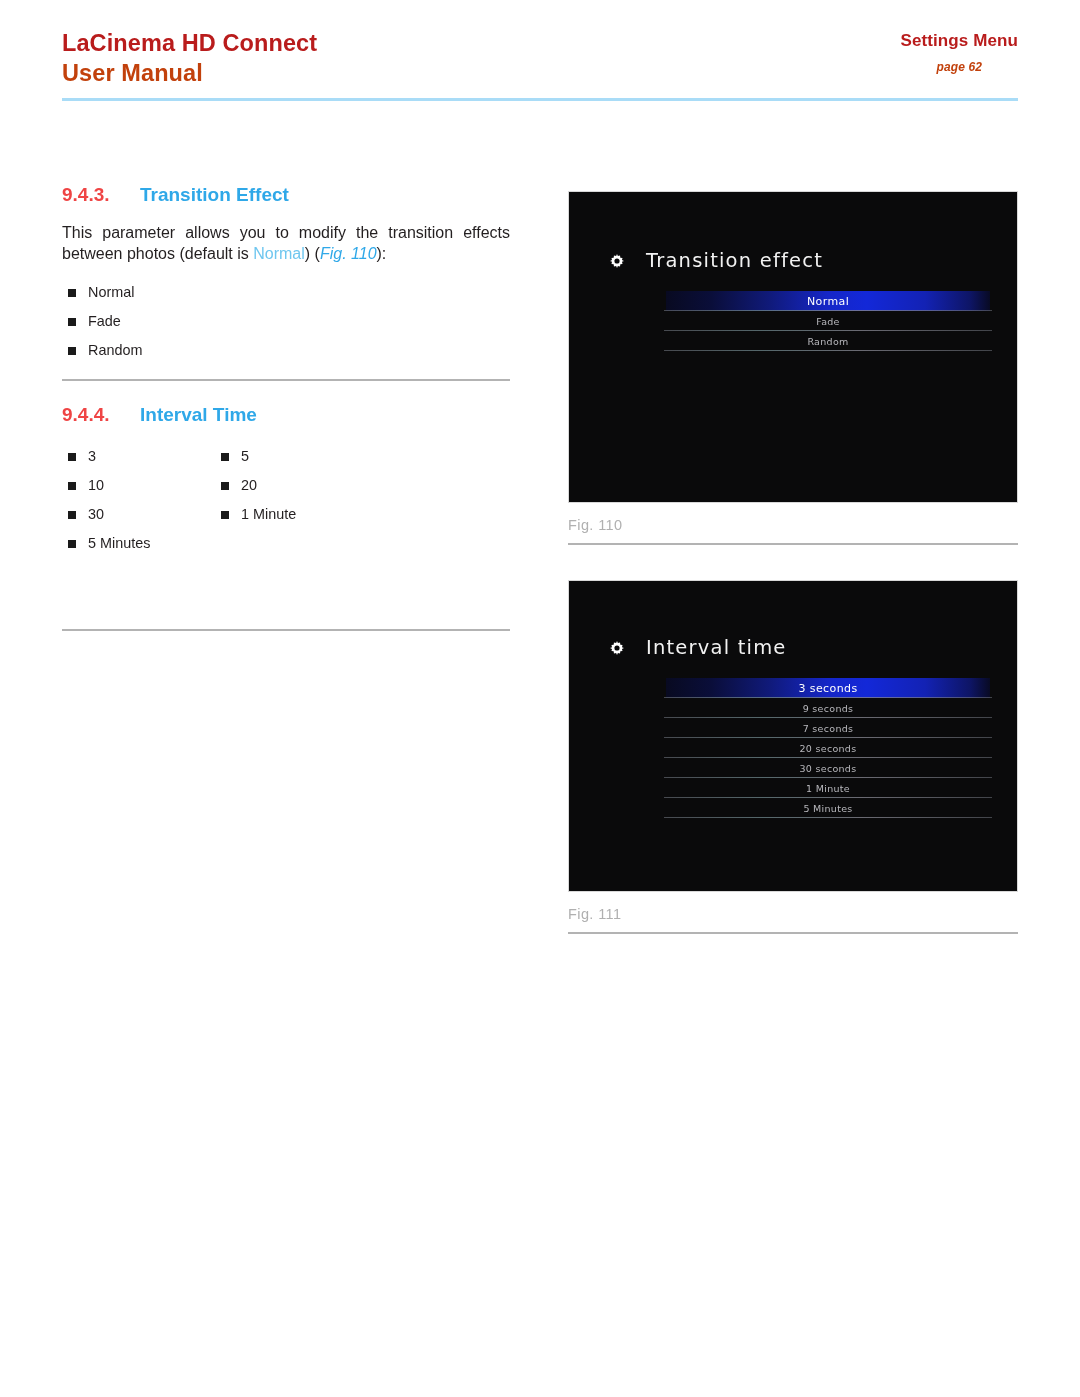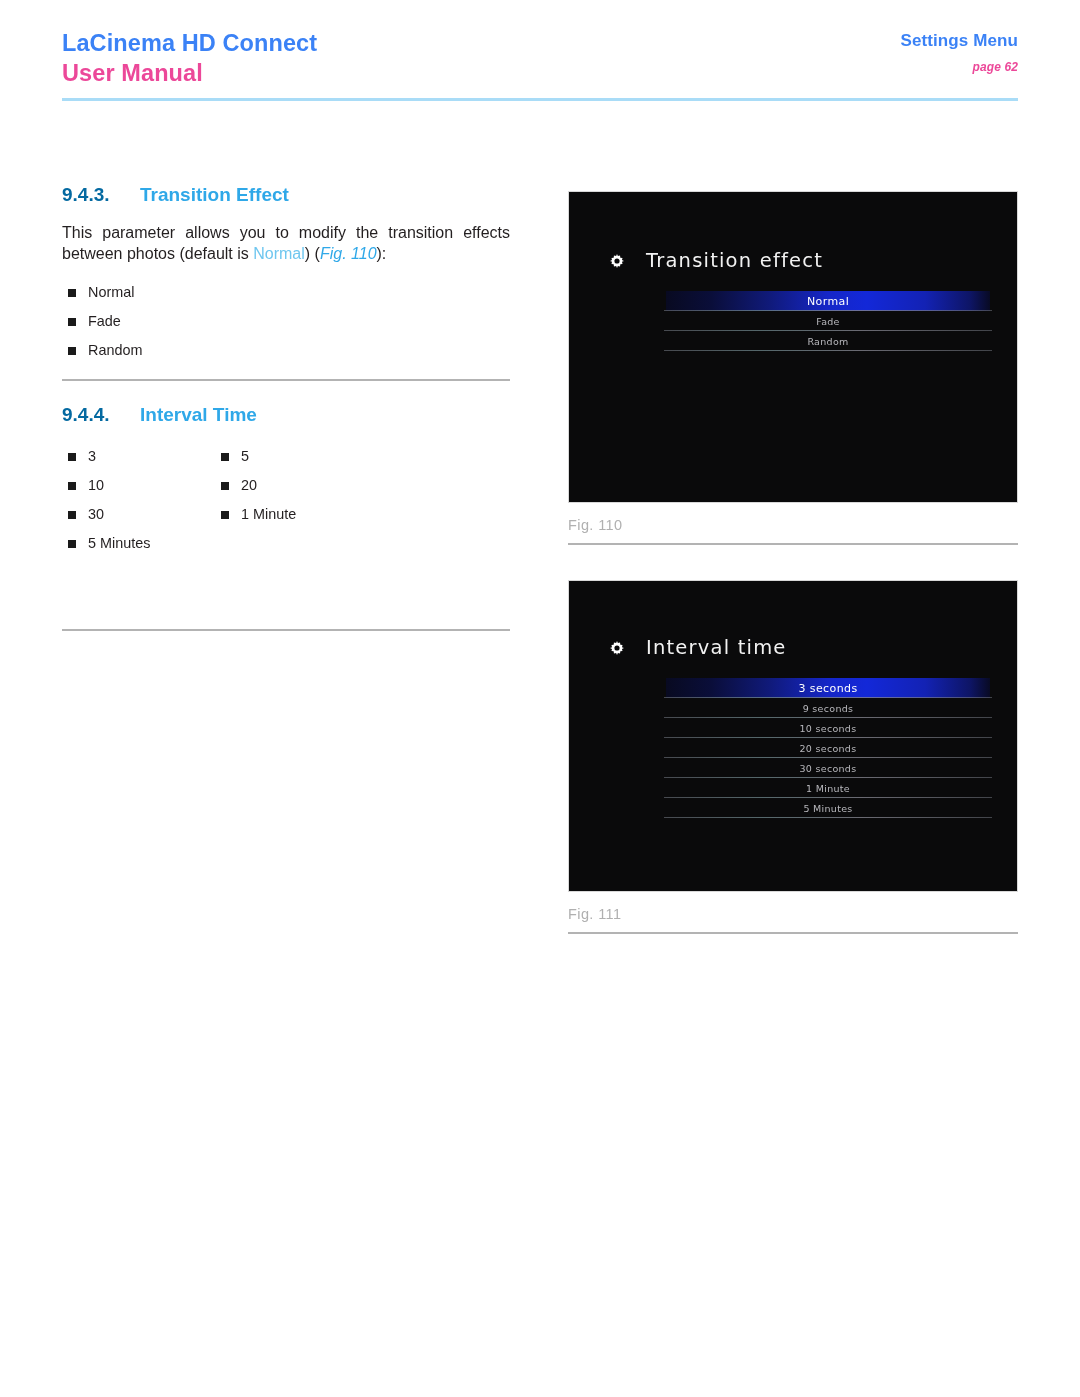--- a/index.html
+++ b/index.html
@@ -26,34 +26,34 @@
   }
   .hdr-left {
     position: absolute;
     left: 0;
     top: 0;
   }
   .hdr-right {
     position: absolute;
     right: 0;
     top: 0;
-    text-align: right;
+    text-align: center;
   }
   .hdr-line1 {
     font-size: 23.5px;
     font-weight: bold;
-    color: #3b82f6;
+    color: #b91c1c;
     letter-spacing: 0.1px;
     line-height: 30px;
     white-space: nowrap;
   }
   .hdr-line2 {
     font-size: 23.5px;
     font-weight: bold;
-    color: #ec4899;
+    color: #c2410c;
     letter-spacing: 0.1px;
     line-height: 30px;
     white-space: nowrap;
   }
   .hdr-right .hdr-line1 { font-size: 17px; line-height: 26px; }
   .hdr-right .hdr-line2 { font-size: 12px; line-height: 27px; font-style: italic; }
 
   #header-rule {
     position: absolute;
     left: 62px;
@@ -72,21 +72,21 @@
   }
 
   .section-head {
     font-size: 19px;
     font-weight: bold;
     line-height: 26px;
     margin: 0 0 14px 0;
     white-space: nowrap;
   }
   .section-num {
-    color: #0369a1;
+    color: #ef4444;
     display: inline-block;
     width: 78px;
   }
   .section-title {
     color: #2fa8e8;
   }
 
   .body-text {
     font-size: 16px;
     line-height: 21px;
@@ -348,21 +348,21 @@
       <div class="menu-row selected">
         <span class="hl"></span>
         <span class="label">3 seconds</span>
         <span class="sep"></span>
       </div>
       <div class="menu-row">
         <span class="label">9 seconds</span>
         <span class="sep"></span>
       </div>
       <div class="menu-row">
-        <span class="label">10 seconds</span>
+        <span class="label">7 seconds</span>
         <span class="sep"></span>
       </div>
       <div class="menu-row">
         <span class="label">20 seconds</span>
         <span class="sep"></span>
       </div>
       <div class="menu-row">
         <span class="label">30 seconds</span>
         <span class="sep"></span>
       </div>

